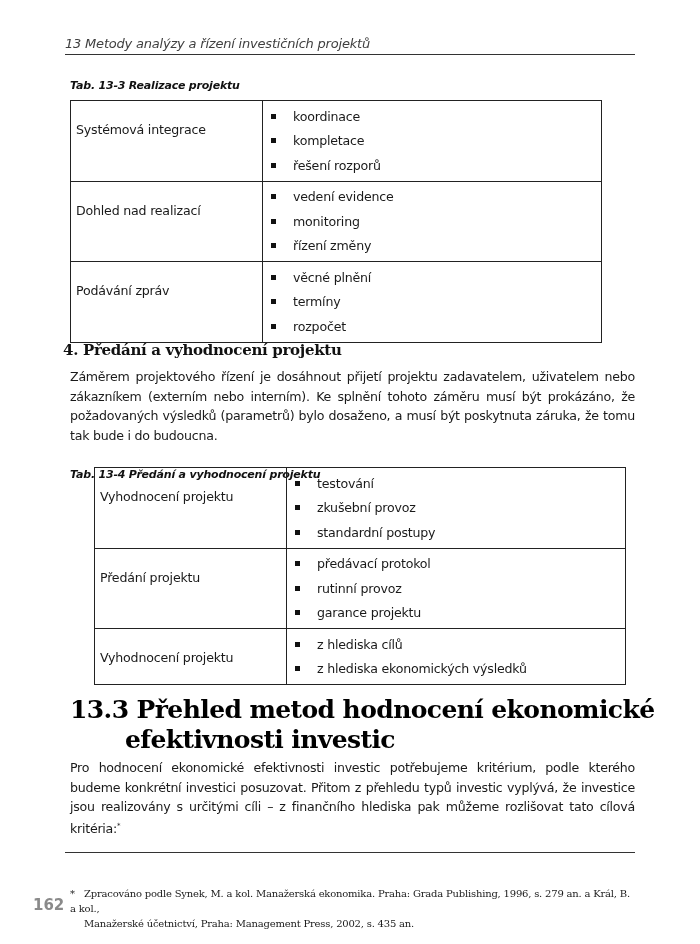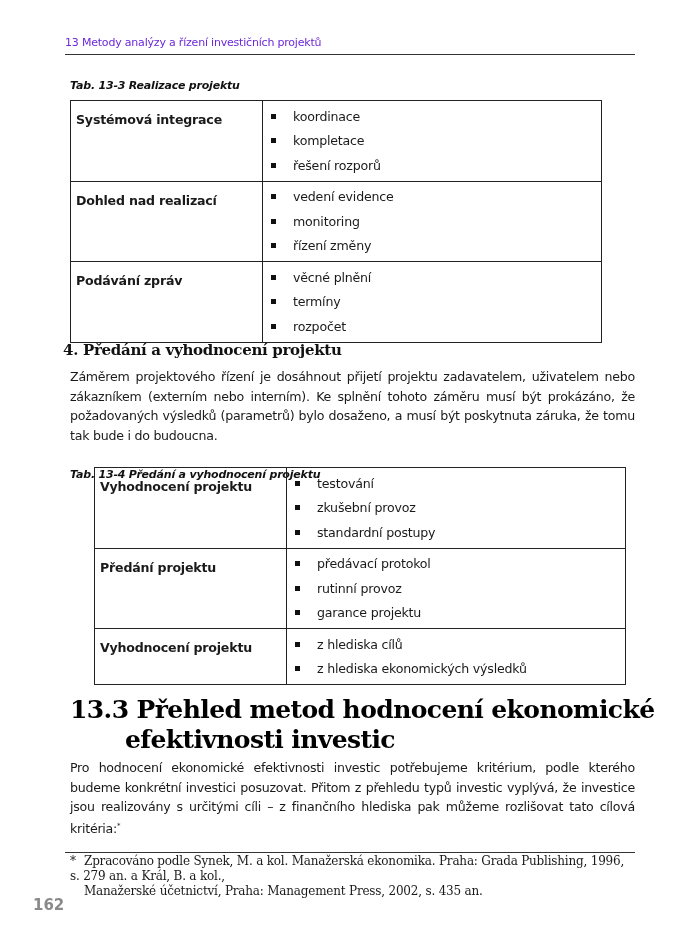--- a/index.html
+++ b/index.html
@@ -1,31 +1,31 @@
 <!DOCTYPE html>
 <html><head>
 <meta charset="utf-8">
 <style>
   html, body { margin: 0; padding: 0; background: #ffffff; }
   body { width: 700px; height: 944px; position: relative; overflow: hidden; color: #1a1a1a; font-family: "DejaVu Sans", sans-serif; }
-  .running-head { position: absolute; left: 65px; top: 36px; width: 570px; font-size: 11px; color: #6d28d9; font-family: "DejaVu Sans", sans-serif; letter-spacing: -0.2px; }
+  .running-head { position: absolute; left: 65px; top: 36px; width: 570px; font-size: 13px; font-style: italic; color: #404040; font-family: "DejaVu Sans", sans-serif; letter-spacing: -0.2px; }
   .running-rule { position: absolute; left: 65px; top: 54px; width: 570px; height: 0; border-top: 1.2px solid #333; }
   .caption { position: absolute; left: 70px; font-size: 11px; font-weight: bold; font-style: italic; color: #111; letter-spacing: -0.2px; }
   table.t { position: absolute; left: 70px; width: 532px; border-collapse: collapse; font-size: 12.6px; letter-spacing: -0.2px; }
   table.t td { border: 1px solid #222; vertical-align: top; padding: 0; }
-  table.t td.label { width: 186px; padding: 11px 0 0 5px; font-weight: bold; }
+  table.t td.label { width: 186px; padding: 21px 0 0 5px; }
   table.t td.items { padding: 3px 0 3px 8px; }
   .bullet-row { height: 24.5px; display: flex; align-items: center; }
   .bullet { display: inline-block; width: 5px; height: 5px; background: #111; margin-right: 17px; }
   .h4 { position: absolute; left: 63px; top: 341px; font-family: "DejaVu Serif", serif; font-weight: bold; font-size: 15px; letter-spacing: -0.3px; color: #111; }
   .para { position: absolute; left: 70px; width: 565px; font-size: 12.6px; line-height: 19.5px; letter-spacing: -0.25px; text-align: justify; }
   .section-title { position: absolute; left: 70px; top: 695px; font-family: "DejaVu Serif", serif; font-weight: bold; font-size: 25px; line-height: 30px; color: #000000; letter-spacing: -0.6px; }
   .section-title .l2 { display: block; padding-left: 55px; }
   .foot-rule { position: absolute; left: 65px; top: 852px; width: 570px; border-top: 1.5px solid #333; }
-  .footnote { position: absolute; left: 70px; top: 854px; width: 565px; font-family: "DejaVu Serif", serif; font-size: 12px; line-height: 15px; letter-spacing: -0.2px; }
+  .footnote { position: absolute; left: 70px; top: 886px; width: 565px; font-family: "DejaVu Serif", serif; font-size: 10px; line-height: 15px; letter-spacing: -0.2px; }
   .footnote .star { display: inline-block; width: 14px; }
   .footnote .cont { padding-left: 14px; display: block; }
   .page-num { position: absolute; left: 33px; top: 896px; font-size: 15px; font-weight: bold; color: #8a8a8a; }
   sup { font-size: 7px; }
 </style>
 </head>
 <body>
 
 <div class="running-head">13   Metody analýzy a řízení investičních projektů</div>
 <div class="running-rule"></div>

